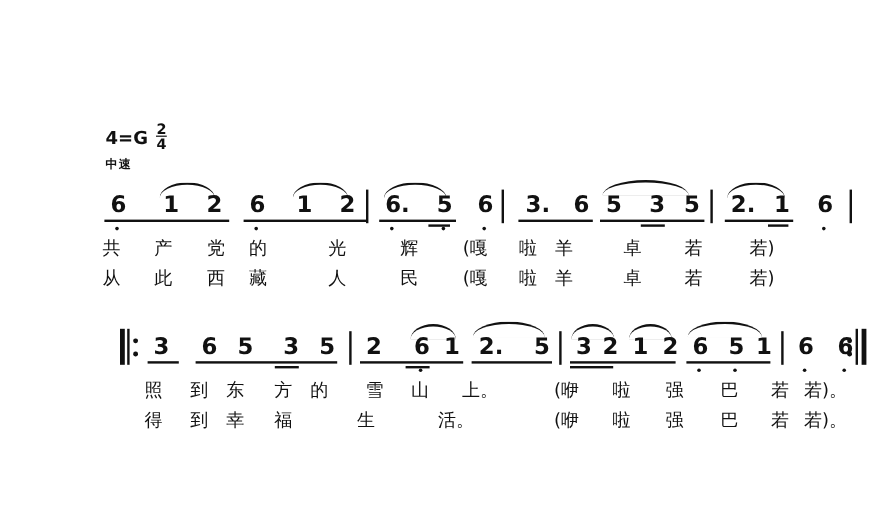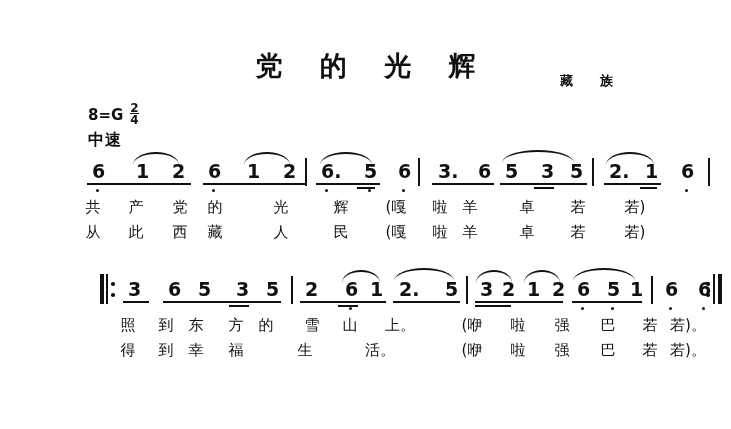--- a/index.html
+++ b/index.html
@@ -46,21 +46,21 @@
     display:inline-block;margin-left:7px;
     font-size:12px;font-weight:700;line-height:10px;
     text-align:center;vertical-align:middle;
     position:relative;top:-1px;
   }
   .meter .num{display:block;}
   .meter .den{display:block;border-top:1.6px solid #111;padding-top:1px;}
   .tempo{
     position:absolute;left:88px;top:130px;
     font-family:"DejaVu Sans", sans-serif;
-    font-size:16px;font-weight:700;letter-spacing:1px;
+    font-size:10px;font-weight:700;letter-spacing:1px;
   }
 
   
   .system{position:absolute;}
   .sys1{left:0;top:150px;width:731px;height:100px;}
   .sys2{left:0;top:268px;width:731px;height:100px;}
 
   .staffline{position:absolute;left:0;top:0;width:731px;height:46px;}
 
   .note{
@@ -109,28 +109,26 @@
     font-size:15px;font-weight:400;
     color:#111;white-space:nowrap;
   }
   .lyr{position:absolute;transform:translateX(-50%);}
 </style>
 </head>
 <body>
 
 <div class="sheet">
 
-  <div class="title">党 的 光 辉</div>
 
   <div class="credits">
-    <span class="c2"><span>藏</span><span class="sp"></span><span>族</span></span>
   </div>
 
   <div class="keysig">
-    <span class="kv">8=G</span>
+    <span class="kv">4=G</span>
     <span class="meter">
       <span class="num">2</span>
       <span class="den">4</span>
     </span>
   </div>
   <div class="tempo">中速</div>
 
   <div class="system sys1">
     <div class="staffline">
 

